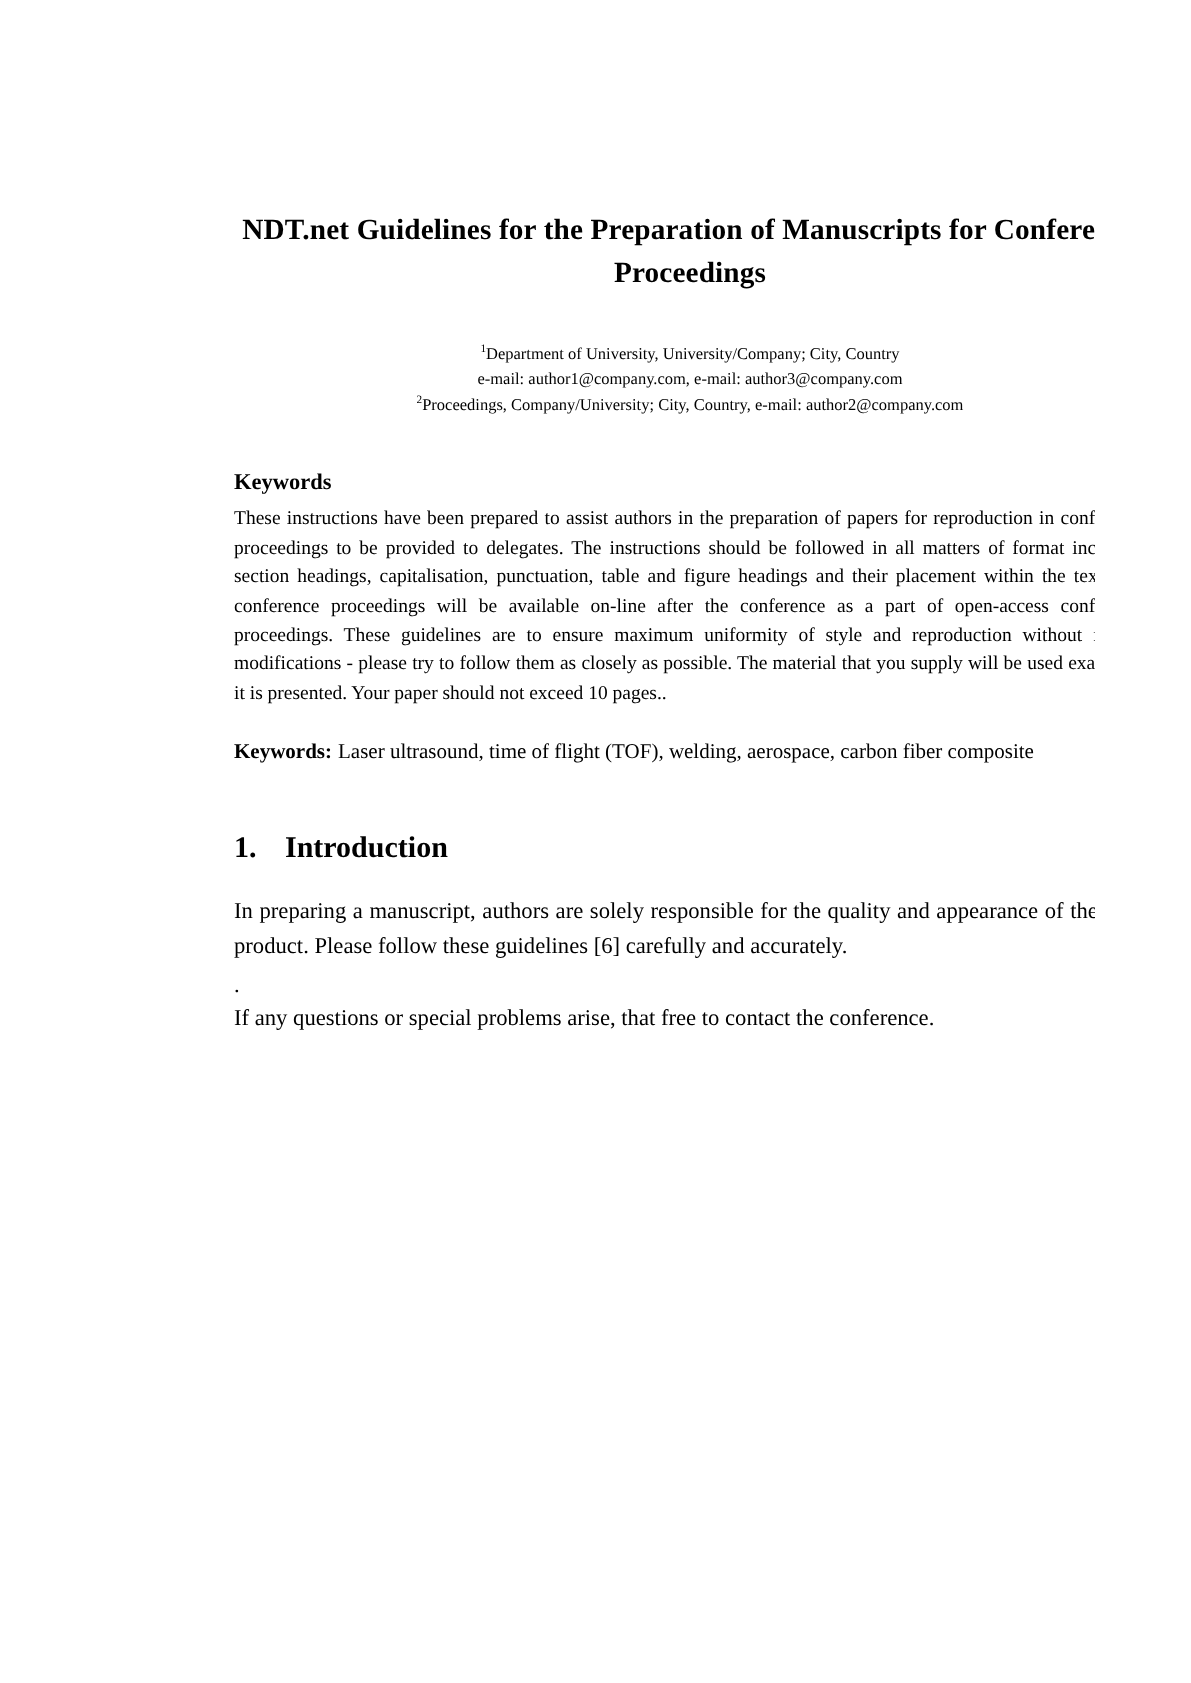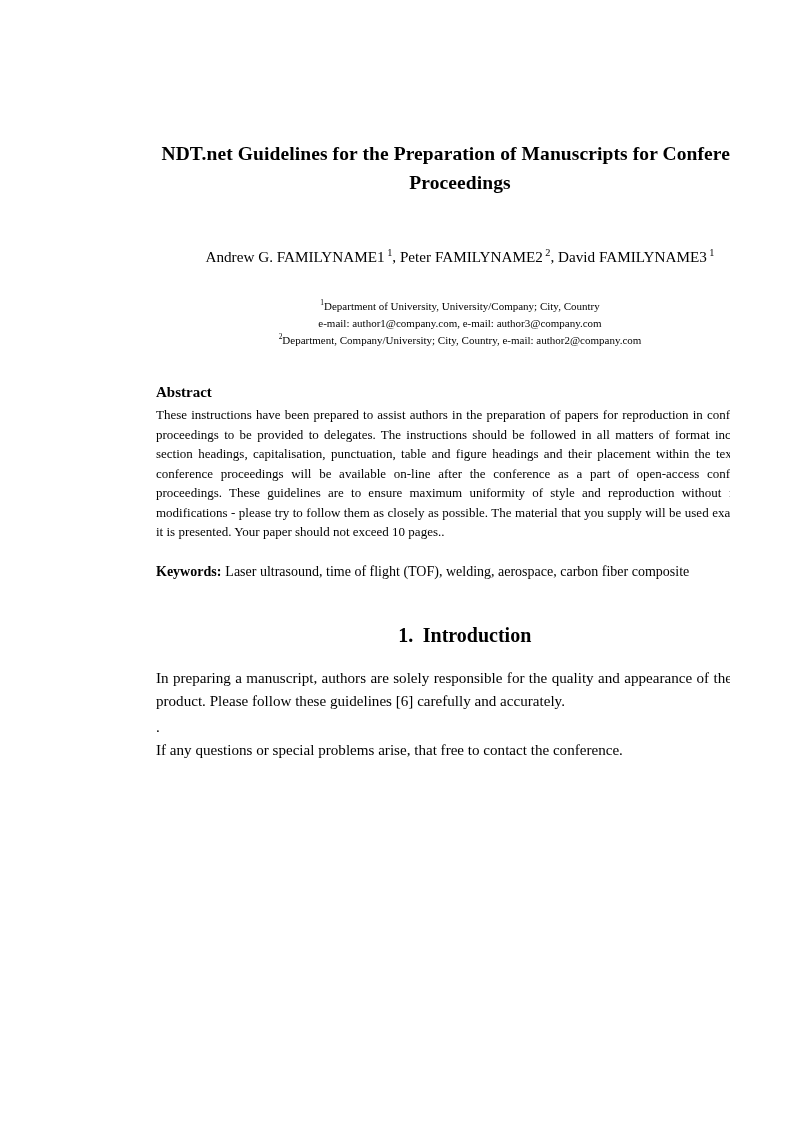--- a/index.html
+++ b/index.html
@@ -107,21 +107,21 @@
   }
 
   
   .section-heading {
     margin: 0;
     padding-top: 38px;
     padding-bottom: 2px;
     font-size: 20px;
     font-weight: bold;
     line-height: 1.4;
-    text-align: center;
+    text-align: left;
   }
   .section-heading .sec-num {
     display: inline-block;
     min-width: 34px;
   }
 
   
   .body-para {
     margin: 0;
     padding-top: 16px;
@@ -145,32 +145,29 @@
   }
 </style>
 </head>
 <body>
 
 <div class="page">
   <div class="content">
 
     <h1 class="doc-title">NDT.net Guidelines for the Preparation of Manuscripts for Conference Proceedings</h1>
 
-    <p class="authors">
-      <span>Andrew G. FAMILYNAME1</span><sup>1</sup><span>, </span><span>Peter FAMILYNAME2</span><sup>2</sup><span>, </span><span>David FAMILYNAME3</span><sup>1</sup>
-    </p>
 
     <div class="affiliations">
       <span class="aff-line"><sup>1</sup><span>Department of University, University/Company; City, Country</span></span>
       <span class="aff-line"><span>e-mail: author1@company.com, e-mail: author3@company.com</span></span>
-      <span class="aff-line"><sup>2</sup><span>Department, Company/University; City, Country, e-mail: author2@company.com</span></span>
+      <span class="aff-line"><sup>2</sup><span>Proceedings, Company/University; City, Country, e-mail: author2@company.com</span></span>
     </div>
 
     <div class="abstract-block">
-      <h2 class="abstract-heading">Abstract</h2>
+      <h2 class="abstract-heading">Keywords</h2>
       <p class="abstract-body">These instructions have been prepared to assist authors in the preparation of papers for reproduction in conference proceedings to be provided to delegates. The instructions should be followed in all matters of format including section headings, capitalisation, punctuation, table and figure headings and their placement within the text. The conference proceedings will be available on-line after the conference as a part of open-access conference proceedings. These guidelines are to ensure maximum uniformity of style and reproduction without further modifications - please try to follow them as closely as possible. The material that you supply will be used exactly as it is presented. Your paper should not exceed 10 pages..</p>
     </div>
 
     <p class="keywords">
       <span class="kw-label">Keywords:</span><span class="kw-list">Laser ultrasound, time of flight (TOF), welding, aerospace, carbon fiber composite</span>
     </p>
 
     <h2 class="section-heading">
       <span class="sec-num">1.</span><span>Introduction</span>
     </h2>

